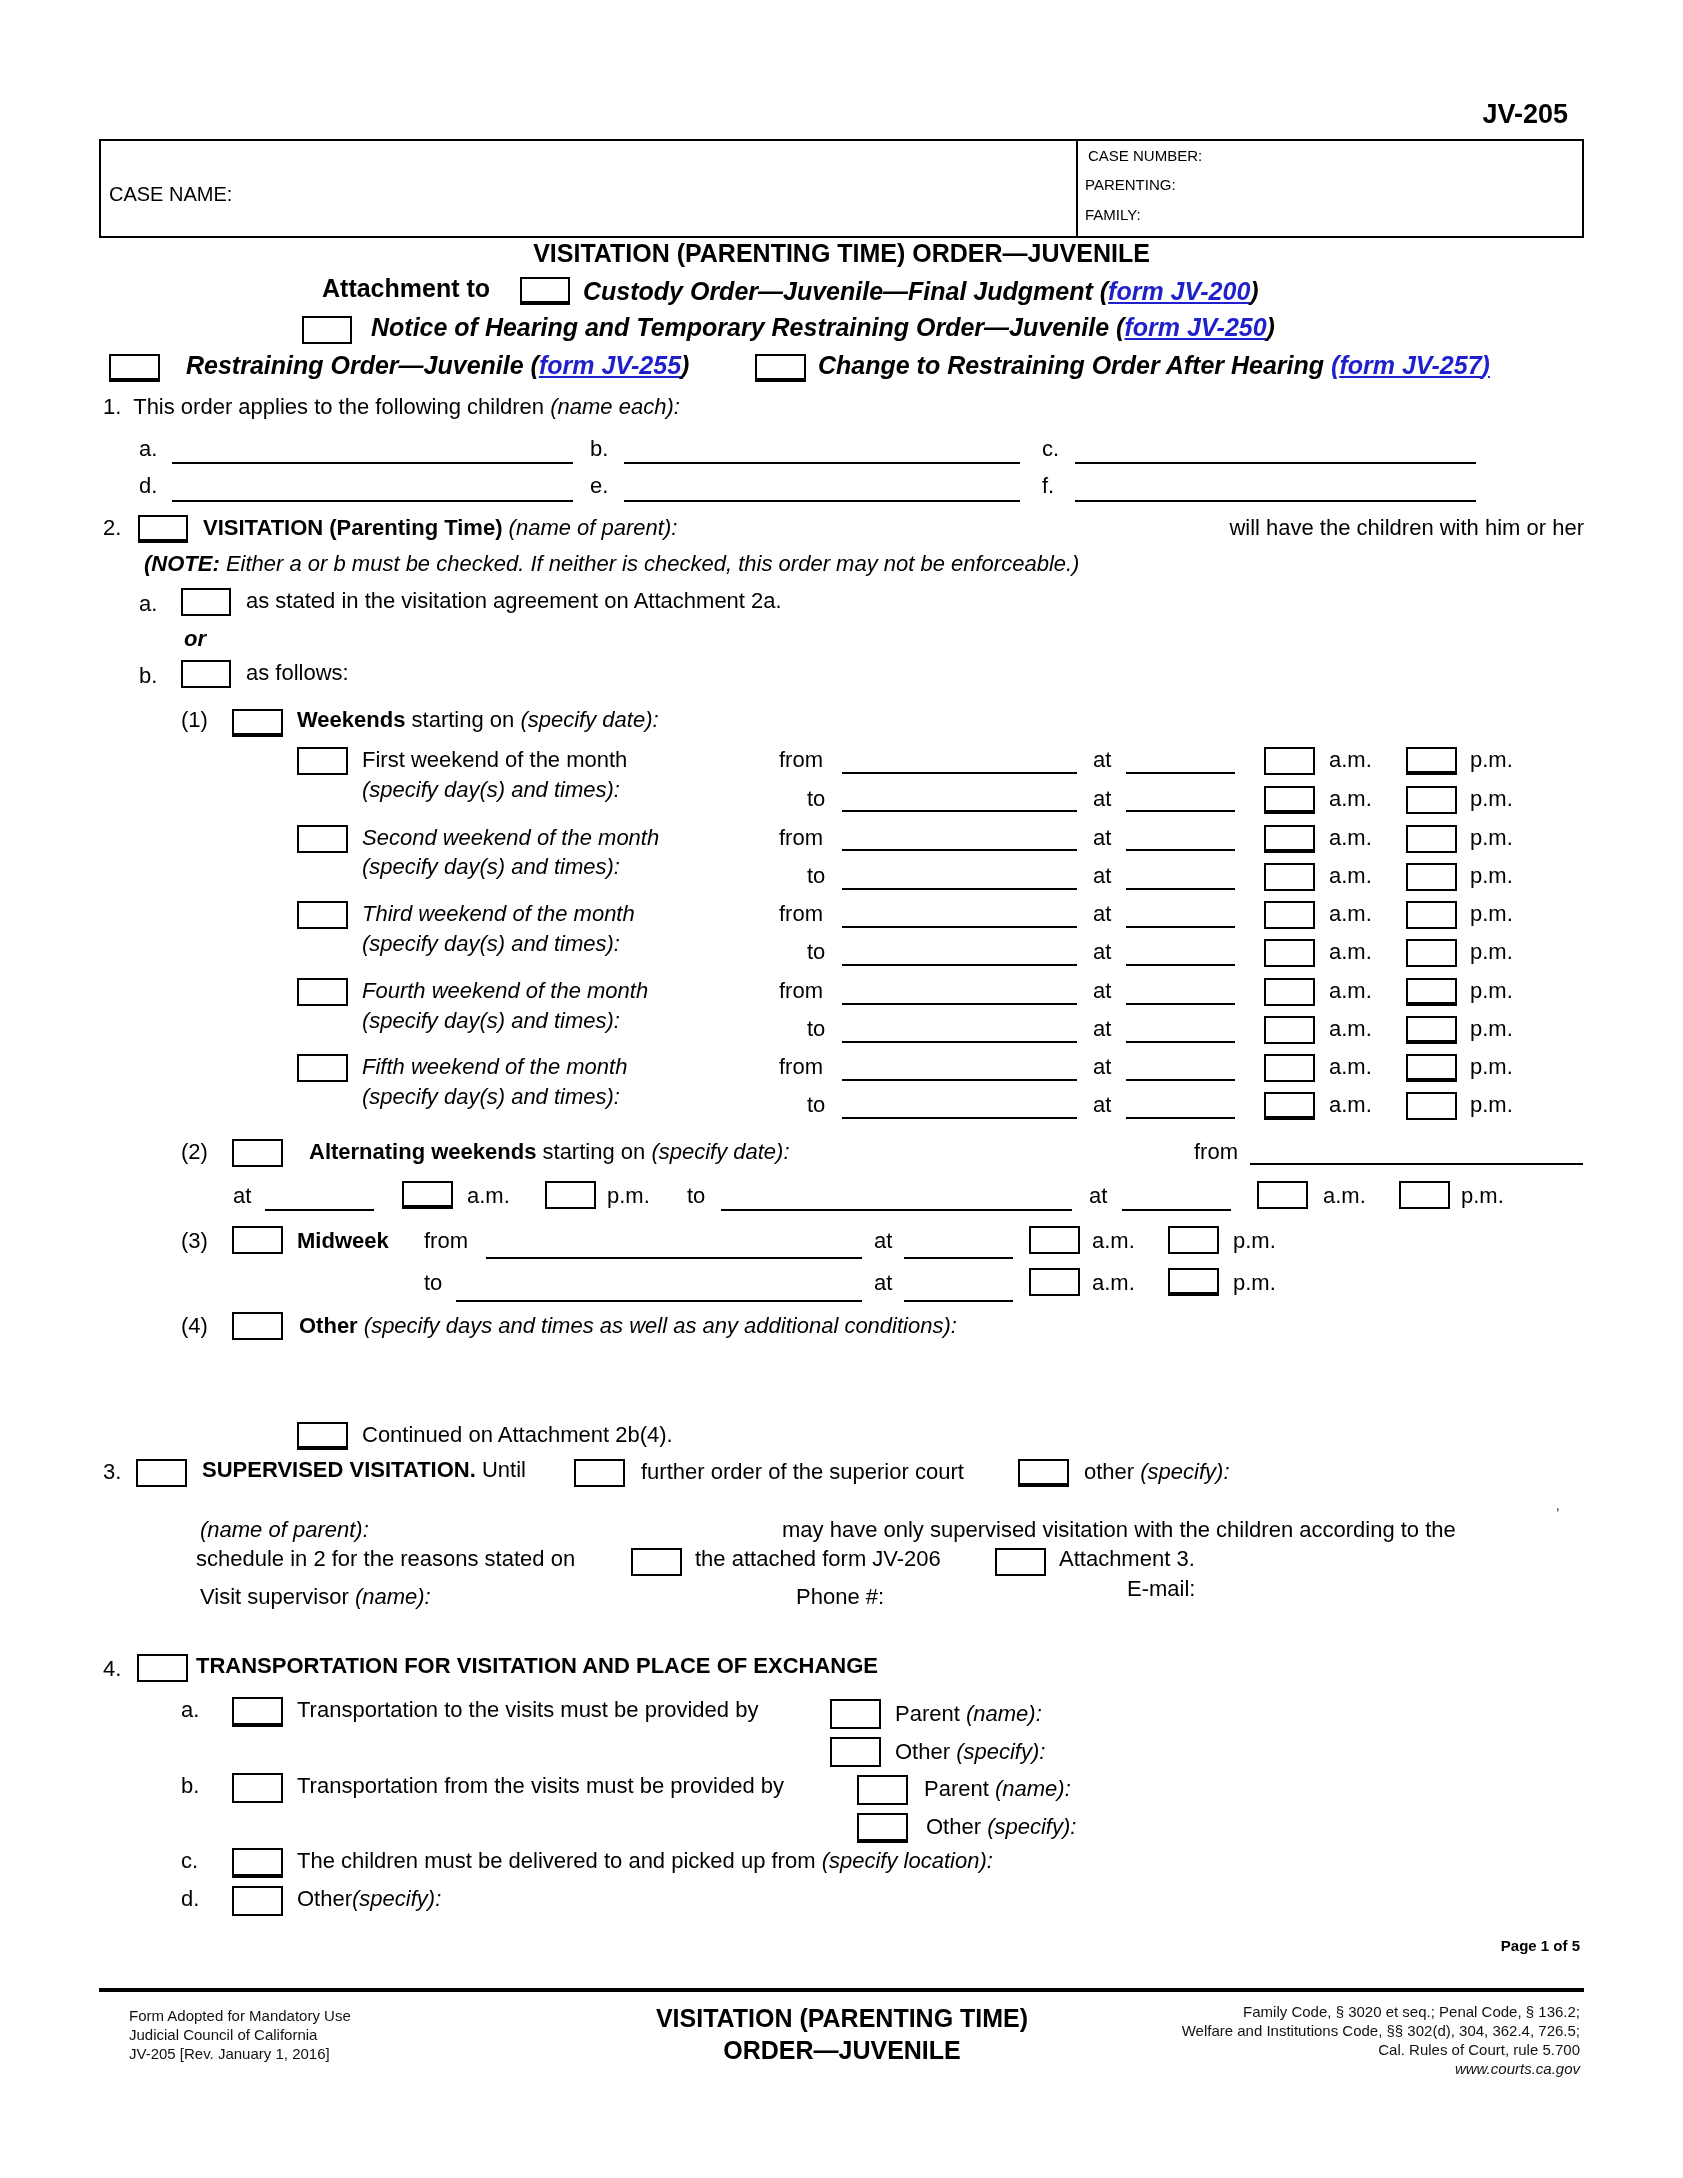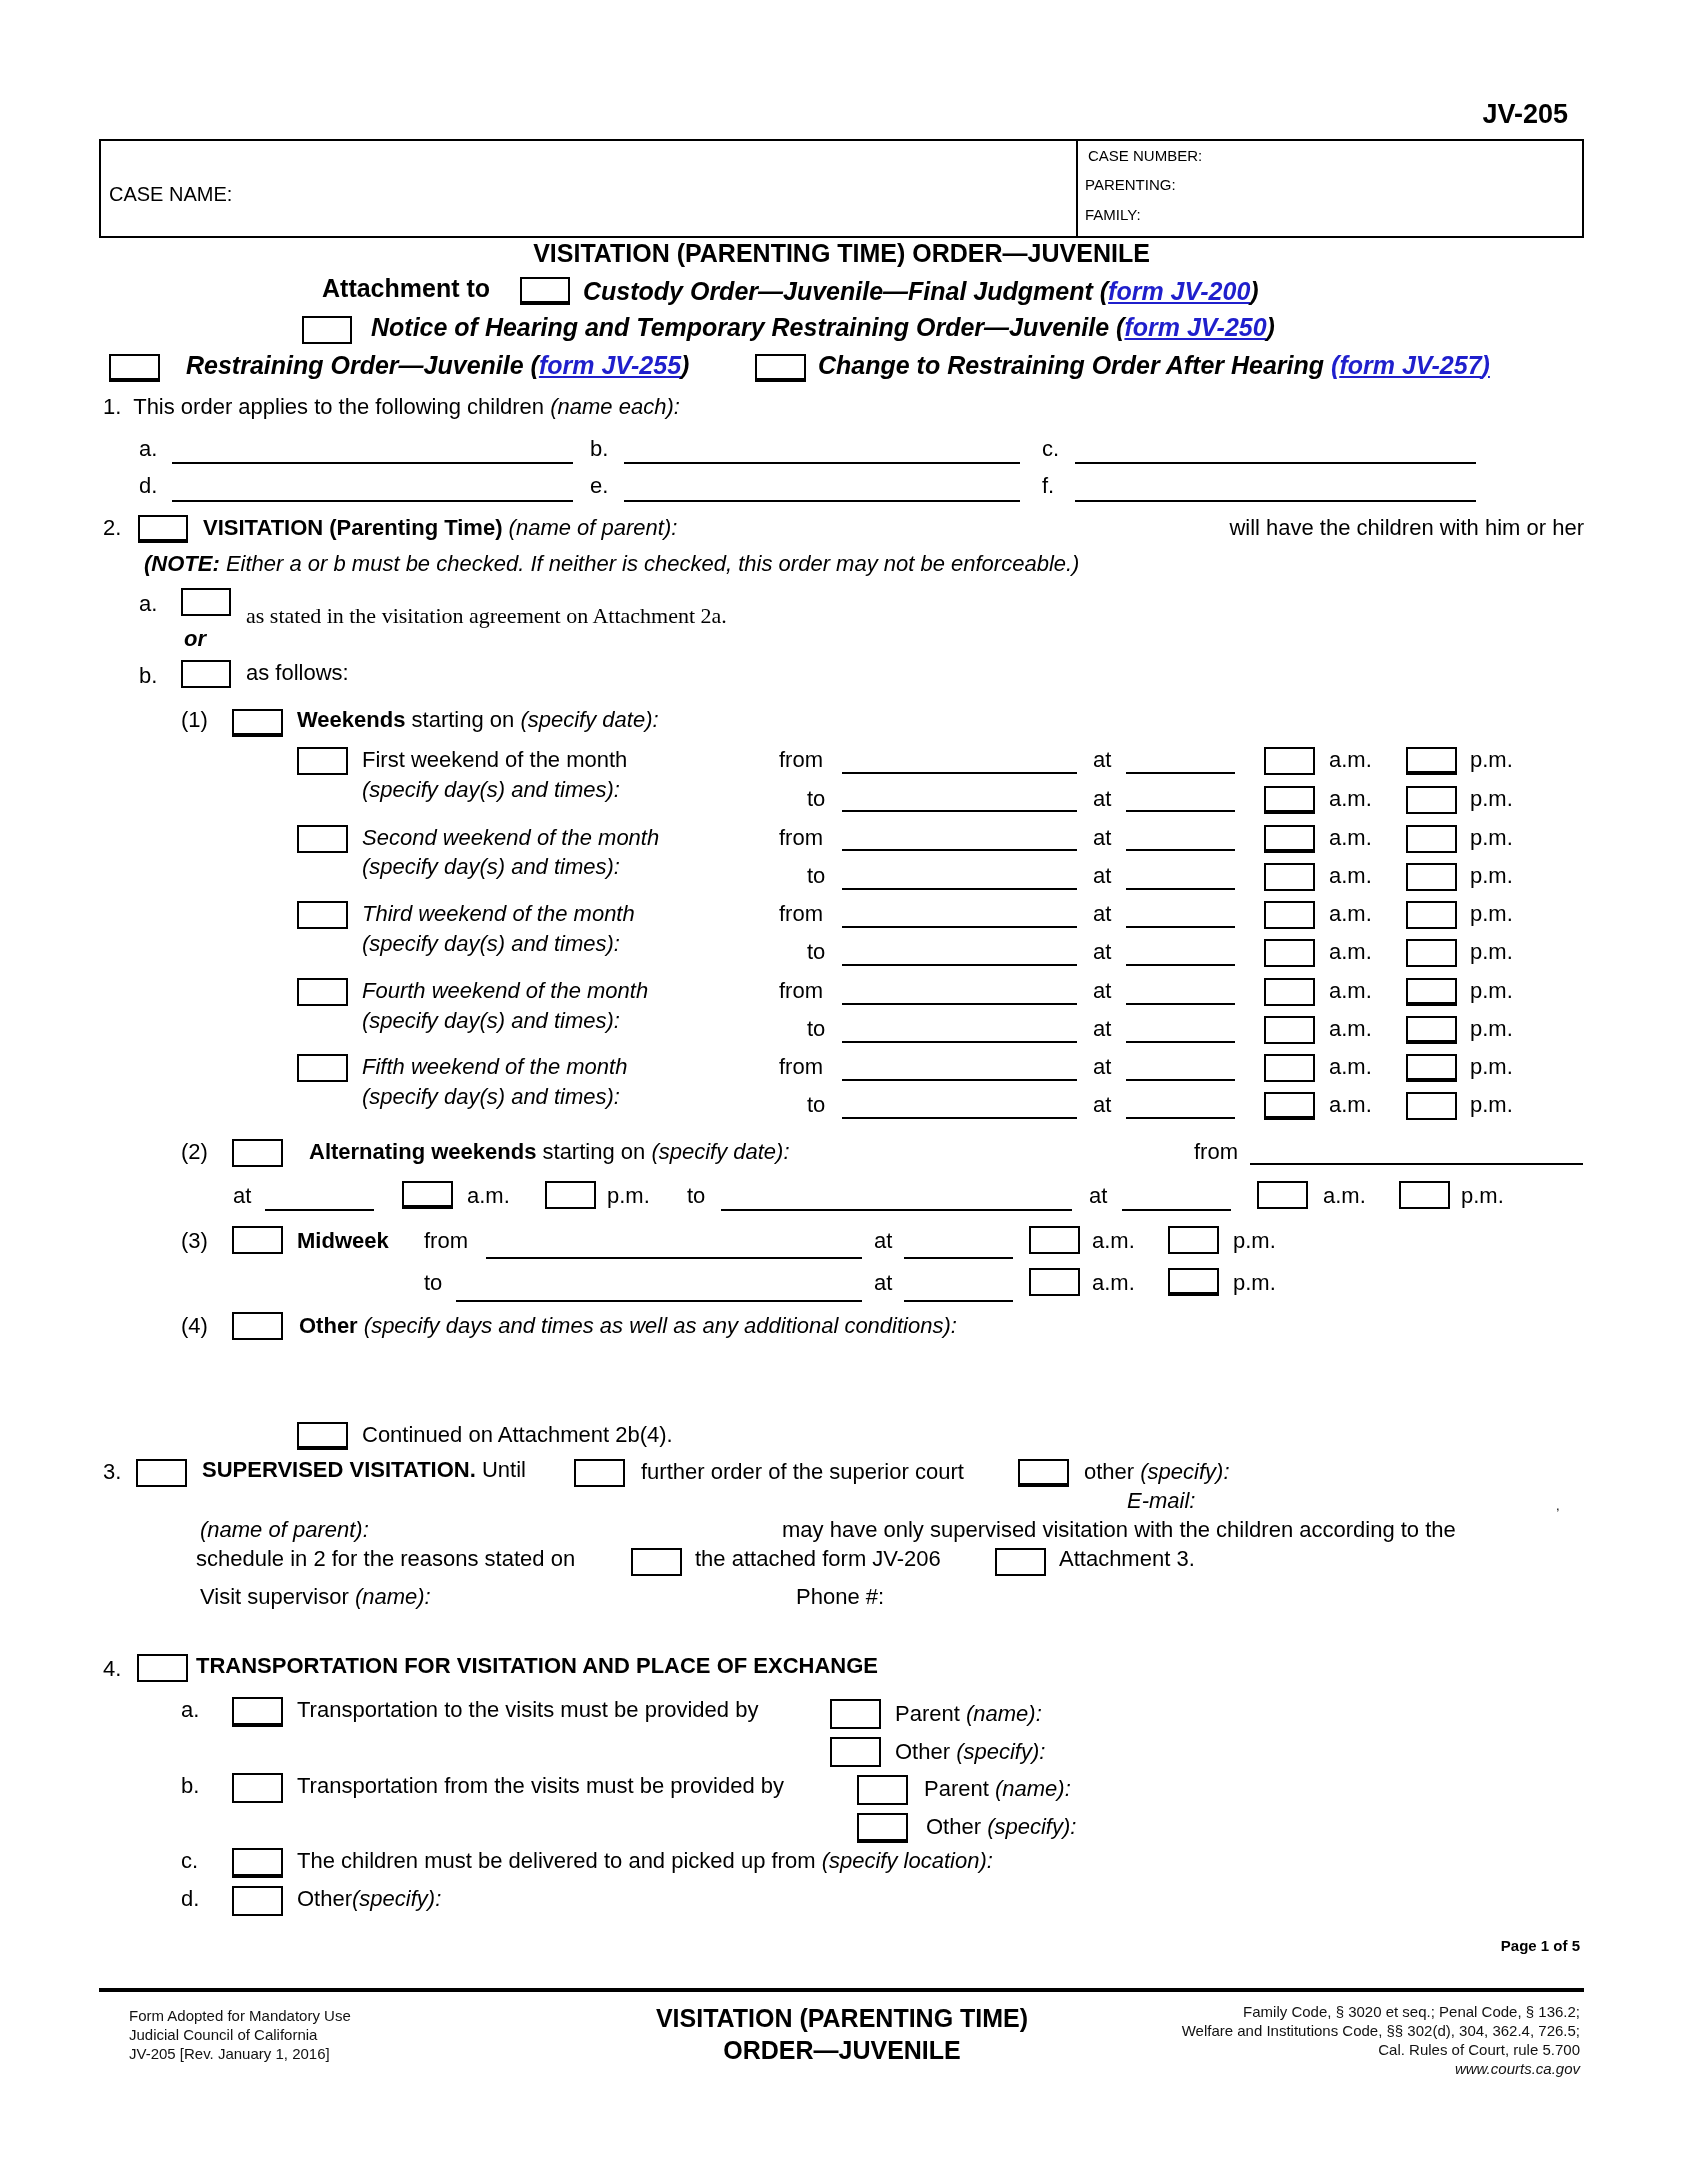--- a/index.html
+++ b/index.html
@@ -76,21 +76,21 @@
 <div class="abs t" style="left:203px; top:515px;text-align:right;">
   <span class="b">VISITATION (Parenting Time)</span> <span class="i">(name of parent):</span>
 </div>
 <div class="abs" style="left:554px; top:513px; width:614px; height:30px;"></div>
 <div class="abs t" style="right:99px; top:515px;">will have the children with him or her</div>
 <div class="abs t i" style="left:144px; top:551px;">
   <span class="b">(NOTE:</span> <span>Either a or b must be checked. If neither is checked, this order may not be enforceable.)</span>
 </div>
 <div class="abs t" style="left:139px; top:591px;">a.</div>
 <div class="cb" style="left:181px; top:588px; width:50px; height:28px;"></div>
-<div class="abs t" style="left:246px; top:603px;font-family:Liberation Serif, serif;">as stated in the visitation agreement on Attachment 2a.</div>
+<div class="abs t" style="left:246px; top:588px;">as stated in the visitation agreement on Attachment 2a.</div>
 <div class="abs t b i" style="left:184px; top:626px;">or</div>
 <div class="abs t" style="left:139px; top:663px;">b.</div>
 <div class="cb" style="left:181px; top:660px; width:50px; height:28px;"></div>
 <div class="abs t" style="left:246px; top:660px;">as follows:</div>
 
 <div class="abs t" style="left:181px; top:707px;">(1)</div>
 <div class="cb thick" style="left:232px; top:709px; width:51px; height:28px;"></div>
 <div class="abs t" style="left:297px; top:707px;">
   <span class="b">Weekends</span> <span>starting on</span> <span class="i">(specify date):</span>
 </div>
@@ -268,21 +268,21 @@
 <div class="abs t" style="left:695px; top:1546px;">the attached form JV-206</div>
 <div class="cb" style="left:995px; top:1548px; width:51px; height:28px;"></div>
 <div class="abs t" style="left:1059px; top:1546px;">Attachment 3.</div>
 
 <div class="abs t" style="left:200px; top:1584px;">
   <span>Visit supervisor</span> <span class="i">(name):</span>
 </div>
 <div class="abs" style="left:465px; top:1582px; width:317px; height:28px;"></div>
 <div class="abs t" style="left:796px; top:1584px;">Phone #:</div>
 <div class="abs" style="left:901px; top:1582px; width:218px; height:28px;"></div>
-<div class="abs t" style="left:1127px; top:1488px;font-style:italic;">E-mail:</div>
+<div class="abs t" style="left:1127px; top:1576px;">E-mail:</div>
 <div class="abs" style="left:1210px; top:1582px; width:366px; height:28px;"></div>
 
 <div class="abs t" style="left:103px; top:1656px;">4.</div>
 <div class="cb" style="left:137px; top:1654px; width:51px; height:28px;"></div>
 <div class="abs t b" style="left:196px; top:1653px;">TRANSPORTATION FOR VISITATION AND PLACE OF EXCHANGE</div>
 
 <div class="abs t" style="left:181px; top:1697px;">a.</div>
 <div class="cb thick" style="left:232px; top:1697px; width:51px; height:30px;"></div>
 <div class="abs t" style="left:297px; top:1697px;">Transportation to the visits must be provided by</div>
 <div class="cb" style="left:830px; top:1699px; width:51px; height:30px;"></div>

